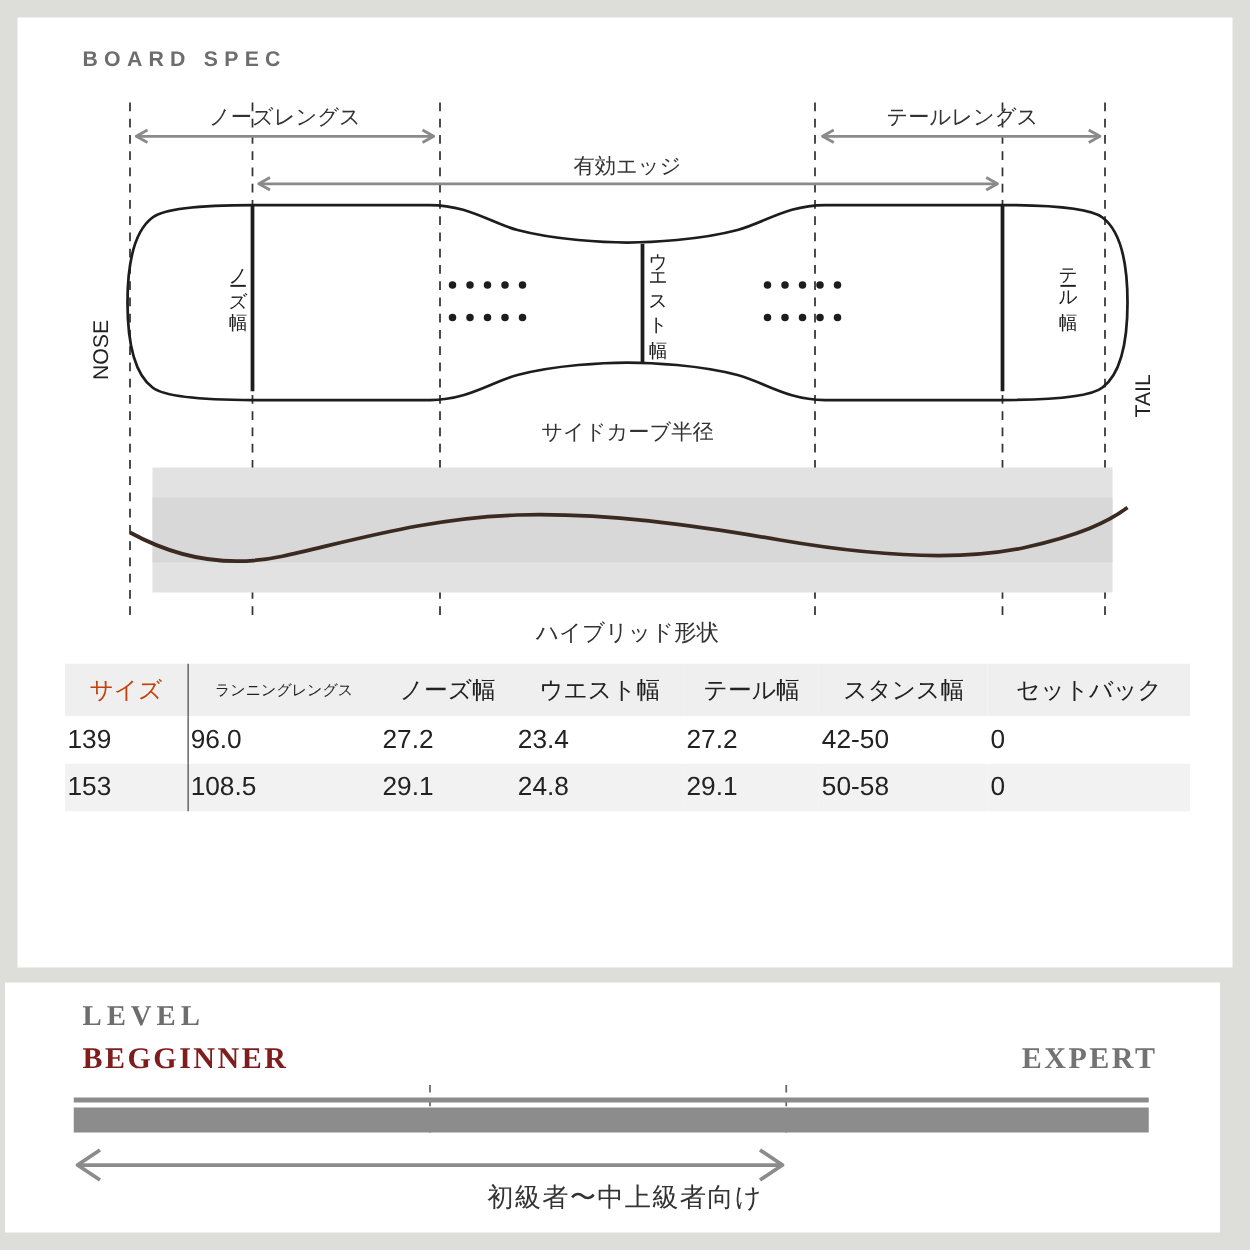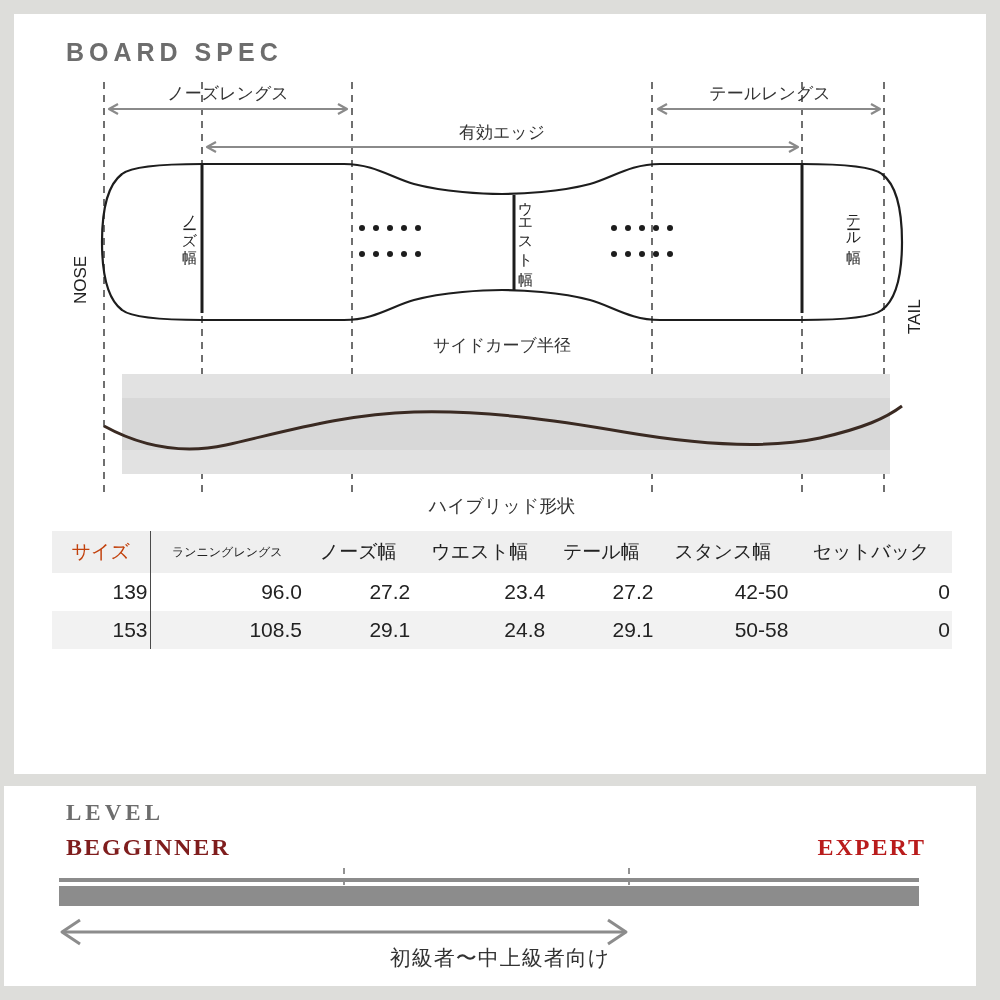--- a/index.html
+++ b/index.html
@@ -11,41 +11,41 @@
     overflow:hidden;
     position:relative;
   }
   
   #spec-panel {
     position:absolute; left:14px; top:14px; width:972px; height:760px;
     background:#ffffff;
   }
   #spec-title {
     position:absolute; left:52px; top:24px;
-    font-size:25px; font-weight:bold; letter-spacing:5px; color:#6d6d6d;
+    font-size:17px; font-weight:bold; letter-spacing:5px; color:#6d6d6d;
   }
   #diagram { position:absolute; left:0; top:0; width:972px; height:510px; }
   
   #spec-table {
     position:absolute; left:38px; top:517px; width:900px;
     border-collapse:collapse;
     font-size:19px; color:#222;
   }
   #spec-table thead th {
     background:#efefef;
     font-weight:normal;
     padding:8px 2px;
     text-align:center;
     white-space:nowrap;
   }
   #spec-table thead th.head-size { font-size:19px; color:#c2410c; }
   #spec-table thead th.small { font-size:12px; }
   #spec-table tbody td {
     padding:7px 2px;
-    text-align:right;
+    text-align:left;
     font-size:21px;
     color:#222;
   }
   #spec-table tbody tr:nth-child(even) { background:#f2f2f2; }
   #spec-table tbody tr:nth-child(odd) { background:#ffffff; }
   #spec-table .col-size { width:98px; border-right:1px solid #4a4a4a; }
   #spec-table thead th.col-size { border-right:1px solid #4a4a4a; }
   
   #level-panel {
     position:absolute; left:4px; top:786px; width:972px; height:200px;
@@ -55,21 +55,21 @@
   #level-title {
     position:absolute; left:62px; top:14px;
     font-size:23px; font-weight:bold; letter-spacing:4px; color:#6d6d6d;
   }
   #level-begin {
     position:absolute; left:62px; top:48px;
     font-size:24px; font-weight:bold; letter-spacing:2px; color:#7f1d1d;
   }
   #level-expert {
     position:absolute; right:50px; top:48px;
-    font-size:24px; font-weight:bold; letter-spacing:2px; color:#b91c1c;
+    font-size:24px; font-weight:bold; letter-spacing:2px; color:#737373;
   }
   #level-graphic { position:absolute; left:0; top:0; width:972px; height:200px; }
   #level-caption {
     position:absolute; left:0; top:158px; width:972px; text-align:center;
     font-size:21px; color:#333; letter-spacing:1px;padding-left:20px;
   }
   .watermark {
     position:absolute; left:0; top:880px; width:1000px;
     text-align:center;
     font-family:"Liberation Serif", serif;

